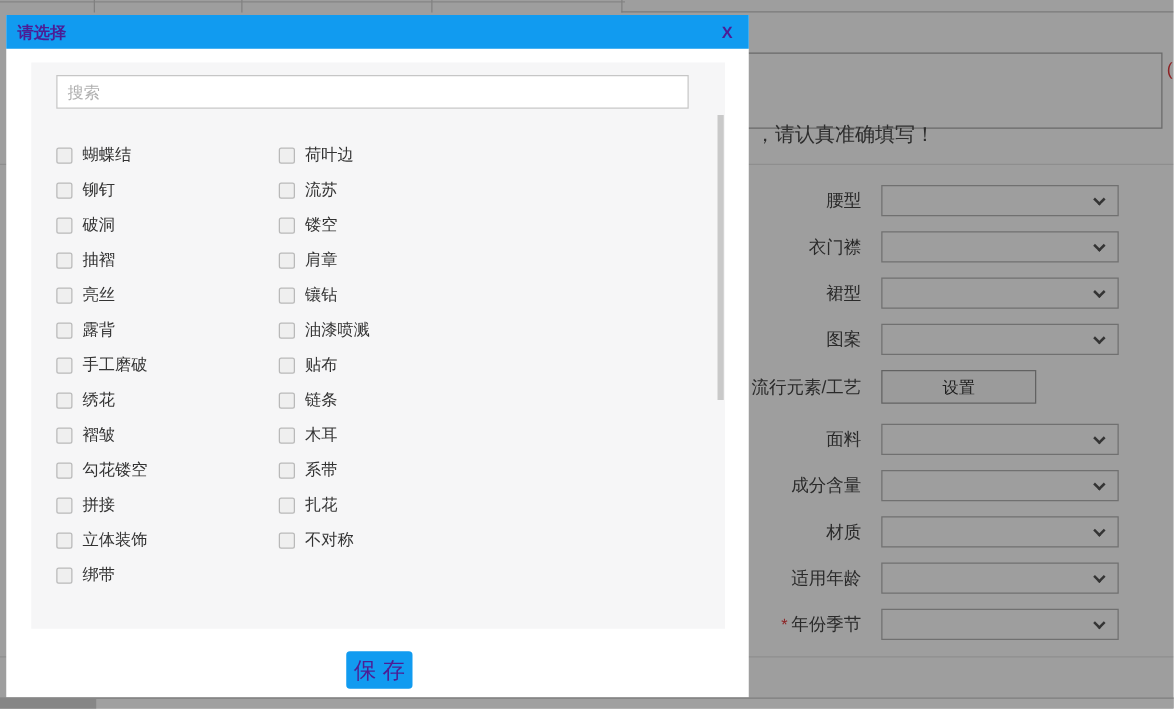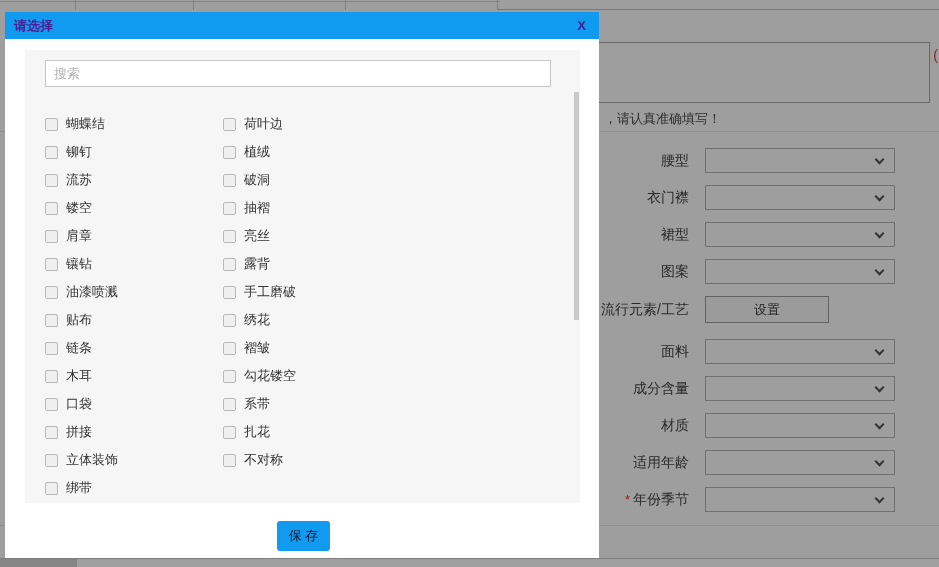--- a/index.html
+++ b/index.html
@@ -10,21 +10,21 @@
     font-family:"Liberation Sans","DejaVu Sans",sans-serif; background:#fff;
   }
 
   
   .bg-page { position:absolute; inset:0; background:#fff; z-index:0; }
   .bg-topline { position:absolute; top:1px; left:0; width:500px; height:1px; background:#d6d6d6; }
   .bg-vline { position:absolute; top:0; width:1px; height:10px; background:#cfcfcf; }
   .bg-boxline { position:absolute; top:9px; left:497px; right:0; height:1px; background:#c6c6c6; }
   .bg-textarea { position:absolute; top:42px; left:352px; right:9px; height:61px; background:#fff; border:1px solid #a9a9a9; }
   .bg-paren { position:absolute; top:47px; right:1px; color:var(--red); font-size:14px; }
-  .bg-note { position:absolute; top:110px; left:604px; font-size:13px; color:#4a4a4a; }
+  .bg-note { position:absolute; top:98px; left:604px; font-size:16px; color:#4a4a4a; }
   .bg-divider { position:absolute; left:0; right:0; height:1px; background:#e6e6e6; }
   .bg-div1 { top:131px; } .bg-div2 { top:525px; }
   .bg-form { position:absolute; top:148px; left:0; right:0; }
   .bg-row { display:flex; justify-content:flex-end; align-items:center; margin-bottom:12px; padding-right:44px; }
   .bg-row .lbl { font-size:14px; color:#454545; margin-right:16px; white-space:nowrap; }
   .star { color:var(--red); margin-right:3px; font-size:13px; }
   .ctl { width:190px; position:relative; display:flex; }
   .sel { width:190px; height:25px; background:#fff; border:1px solid #b5b5b5; position:relative; }
   .chev { position:absolute; right:11px; top:7px; width:7px; height:7px;
           border-right:2px solid #555; border-bottom:2px solid #555; transform:rotate(45deg); }
@@ -45,22 +45,22 @@
   .search-input { position:absolute; left:20px; top:10px; width:506px; height:27px;
                   border:1px solid #c6c6c6; padding:0 8px; font-size:13px; color:#333; background:#fff; }
   .search-input::placeholder { color:#b0b0b0; }
   .options-grid { position:absolute; left:20px; top:46px; right:30px;
                   display:grid; grid-template-columns:178px 1fr; grid-auto-rows:28px; align-items:center; }
   .opt { display:flex; align-items:center; font-size:13px; color:#333; cursor:pointer;margin-top:28px; }
   .cb { width:13px; height:13px; border:1px solid #b9b9b9; background:#efefef;
         border-radius:2px; margin-right:8px; flex:none; }
   .v-thumb { position:absolute; right:1px; top:42px; width:5px; height:228px; background:#c9c9c9; }
   .save-btn { position:absolute; left:272px; top:509px; width:53px; height:30px;
-              background:var(--accent); color:#0f172a; border:none; border-radius:3px;
-              font-size:13px; font-family:inherit; cursor:pointer; }
+              background:var(--accent); color:#4c1d95; border:none; border-radius:3px;
+              font-size:18px; font-family:inherit; cursor:pointer; }
 
   
   .h-scrollbar { position:absolute; left:0; right:0; bottom:0; height:9px; background:#a0a0a0;
                  border-top:1px solid #7e7e7e; z-index:30; }
   .h-thumb { position:absolute; left:0; top:0; bottom:0; width:77px; background:#868686; }
 </style>
 </head>
 <body>
 
 <div class="bg-page">
@@ -188,24 +188,20 @@
   <label class="opt">
     <span class="cb"></span>
     <span>荷叶边</span>
   </label>
 
   <label class="opt">
     <span class="cb"></span>
     <span>铆钉</span>
   </label>
 
-  <label class="opt">
-    <span class="cb"></span>
-    <span>植绒</span>
-  </label>
 
   <label class="opt">
     <span class="cb"></span>
     <span>流苏</span>
   </label>
 
   <label class="opt">
     <span class="cb"></span>
     <span>破洞</span>
   </label>
@@ -273,24 +269,20 @@
   <label class="opt">
     <span class="cb"></span>
     <span>木耳</span>
   </label>
 
   <label class="opt">
     <span class="cb"></span>
     <span>勾花镂空</span>
   </label>
 
-  <label class="opt">
-    <span class="cb"></span>
-    <span>口袋</span>
-  </label>
 
   <label class="opt">
     <span class="cb"></span>
     <span>系带</span>
   </label>
 
   <label class="opt">
     <span class="cb"></span>
     <span>拼接</span>
   </label>

